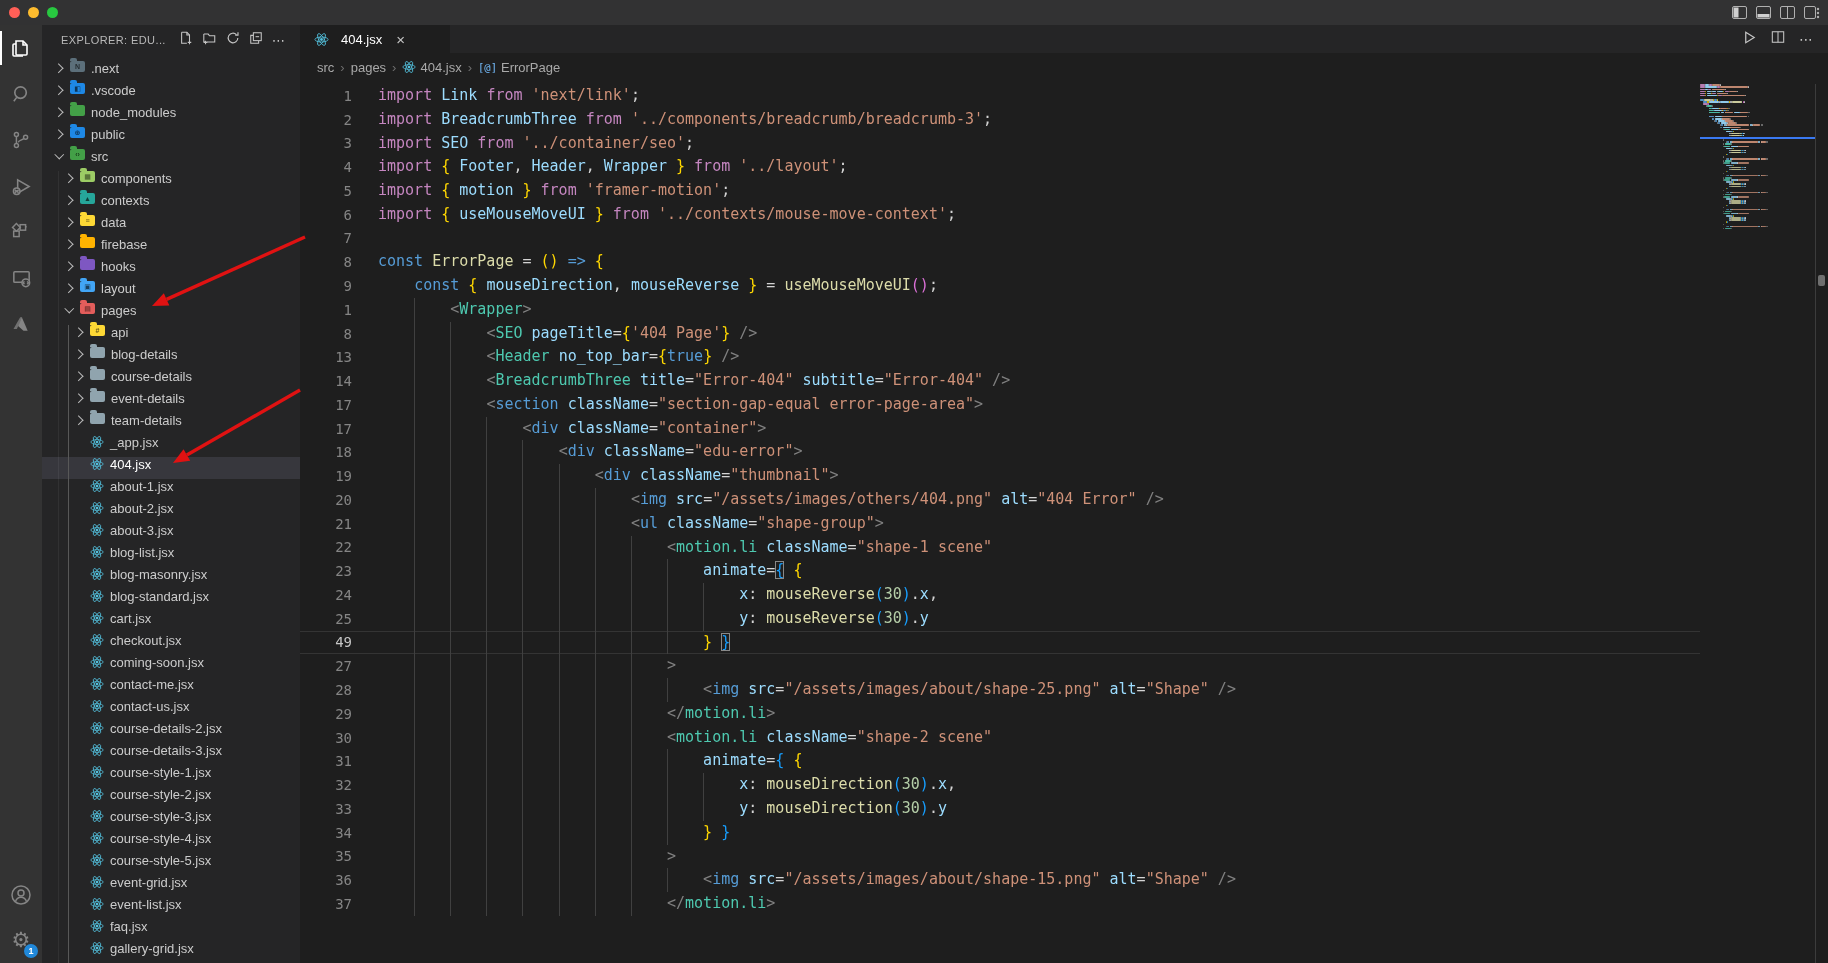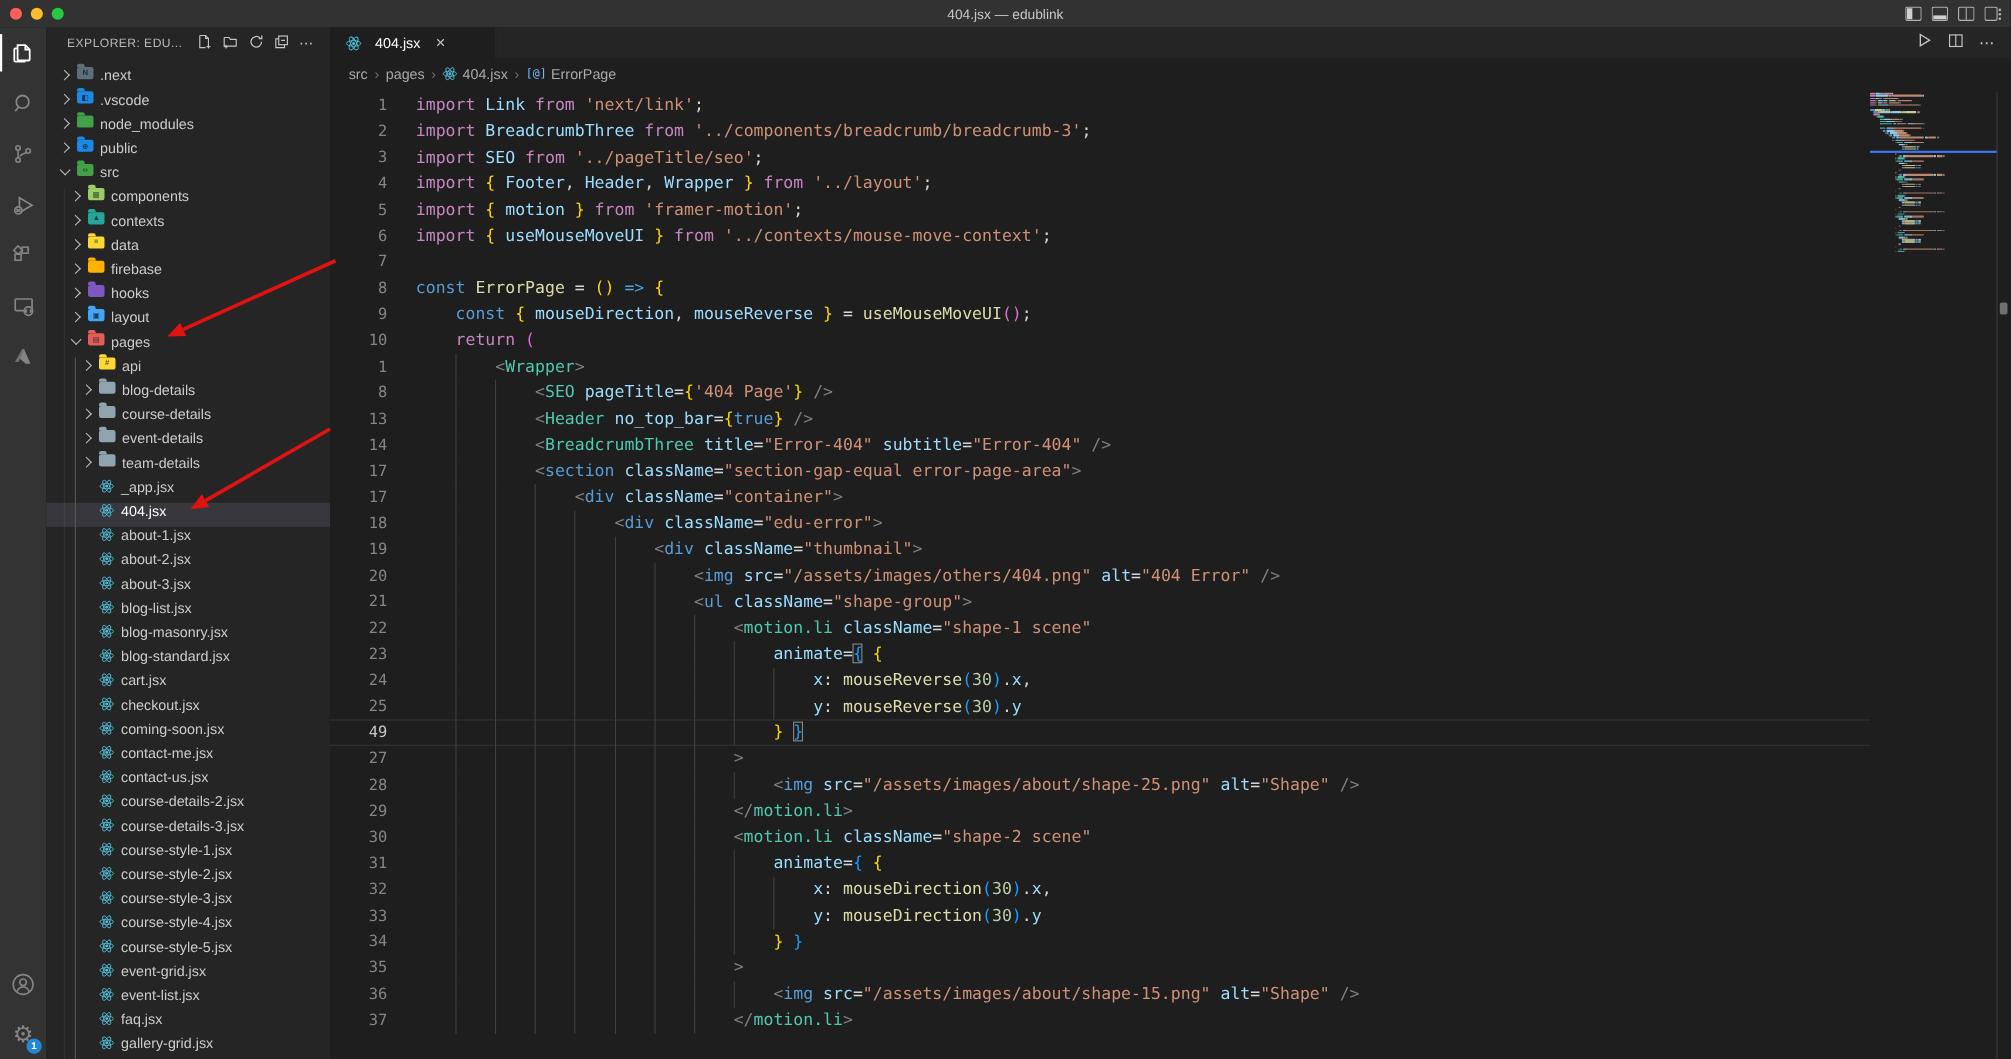--- a/index.html
+++ b/index.html
@@ -80,21 +80,20 @@
 </style>
 </head>
 <body>
 
 <div class="app">
 
   <div class="titlebar">
     <div class="tl" style="background:#ff5f57"></div>
     <div class="tl" style="background:#febc2e"></div>
     <div class="tl" style="background:#28c840"></div>
-    <div class="titlebar-title">404.jsx — edublink</div>
     <div class="tb-icons">
       <span>
           <svg width="15" height="13" viewBox="0 0 15 13">
             <rect x="0.5" y="0.5" width="14" height="12" rx="1.5" fill="none" stroke="#b0b0b0"></rect>
             <rect x="1.5" y="1.5" width="5" height="10" fill="#d0d0d0"></rect>
           </svg>
         </span>
       <span>
           <svg width="15" height="13" viewBox="0 0 15 13">
             <rect x="0.5" y="0.5" width="14" height="12" rx="1.5" fill="none" stroke="#b0b0b0"></rect>
@@ -758,21 +757,21 @@
           <div class="crow">
             <span class="ln">1</span>
             <span class="ctext"><span class="tk-kw">import </span><span class="tk-va">Link </span><span class="tk-kw">from </span><span class="tk-s">'next/link'</span><span class="tk-tx">;</span></span>
           </div>
           <div class="crow">
             <span class="ln">2</span>
             <span class="ctext"><span class="tk-kw">import </span><span class="tk-va">BreadcrumbThree </span><span class="tk-kw">from </span><span class="tk-s">'../components/breadcrumb/breadcrumb-3'</span><span class="tk-tx">;</span></span>
           </div>
           <div class="crow">
             <span class="ln">3</span>
-            <span class="ctext"><span class="tk-kw">import </span><span class="tk-va">SEO </span><span class="tk-kw">from </span><span class="tk-s">'../pageTitle/seo'</span><span class="tk-tx">;</span></span>
+            <span class="ctext"><span class="tk-kw">import </span><span class="tk-va">SEO </span><span class="tk-kw">from </span><span class="tk-s">'../container/seo'</span><span class="tk-tx">;</span></span>
           </div>
           <div class="crow">
             <span class="ln">4</span>
             <span class="ctext"><span class="tk-kw">import </span><span class="tk-b1">{ </span><span class="tk-va">Footer</span><span class="tk-tx">, </span><span class="tk-va">Header</span><span class="tk-tx">, </span><span class="tk-va">Wrapper</span><span class="tk-b1"> }</span><span class="tk-kw"> from </span><span class="tk-s">'../layout'</span><span class="tk-tx">;</span></span>
           </div>
           <div class="crow">
             <span class="ln">5</span>
             <span class="ctext"><span class="tk-kw">import </span><span class="tk-b1">{ </span><span class="tk-va">motion</span><span class="tk-b1"> }</span><span class="tk-kw"> from </span><span class="tk-s">'framer-motion'</span><span class="tk-tx">;</span></span>
           </div>
           <div class="crow">
@@ -783,24 +782,20 @@
             <span class="ln">7</span>
             <span class="ctext"></span>
           </div>
           <div class="crow">
             <span class="ln">8</span>
             <span class="ctext"><span class="tk-st">const </span><span class="tk-fn">ErrorPage</span><span class="tk-tx"> = </span><span class="tk-b1">()</span><span class="tk-st"> =&gt; </span><span class="tk-b1">{</span></span>
           </div>
           <div class="crow">
             <span class="ln">9</span>
             <span class="ctext"><span class="tk-tx">    </span><span class="tk-st">const </span><span class="tk-b1">{ </span><span class="tk-va">mouseDirection</span><span class="tk-tx">, </span><span class="tk-va">mouseReverse</span><span class="tk-b1"> }</span><span class="tk-tx"> = </span><span class="tk-fn">useMouseMoveUI</span><span class="tk-b2">()</span><span class="tk-tx">;</span></span>
-          </div>
-          <div class="crow">
-            <span class="ln">10</span>
-            <span class="ctext"><span class="tk-tx">    </span><span class="tk-kw">return </span><span class="tk-b2">(</span></span>
           </div>
           <div class="crow">
             <span class="ln">1</span>
             <span class="ctext"><span class="guide" style="left: 4ch;"></span><span class="tk-tx">        </span><span class="tk-pu">&lt;</span><span class="tk-cp">Wrapper</span><span class="tk-pu">&gt;</span></span>
           </div>
           <div class="crow">
             <span class="ln">8</span>
             <span class="ctext"><span class="guide" style="left: 4ch;"></span><span class="guide" style="left: 8ch;"></span><span class="tk-tx">            </span><span class="tk-pu">&lt;</span><span class="tk-cp">SEO</span><span class="tk-tx"> </span><span class="tk-va">pageTitle</span><span class="tk-tx">=</span><span class="tk-b1">{</span><span class="tk-s">'404 Page'</span><span class="tk-b1">}</span><span class="tk-pu"> /&gt;</span></span>
           </div>
           <div class="crow">

